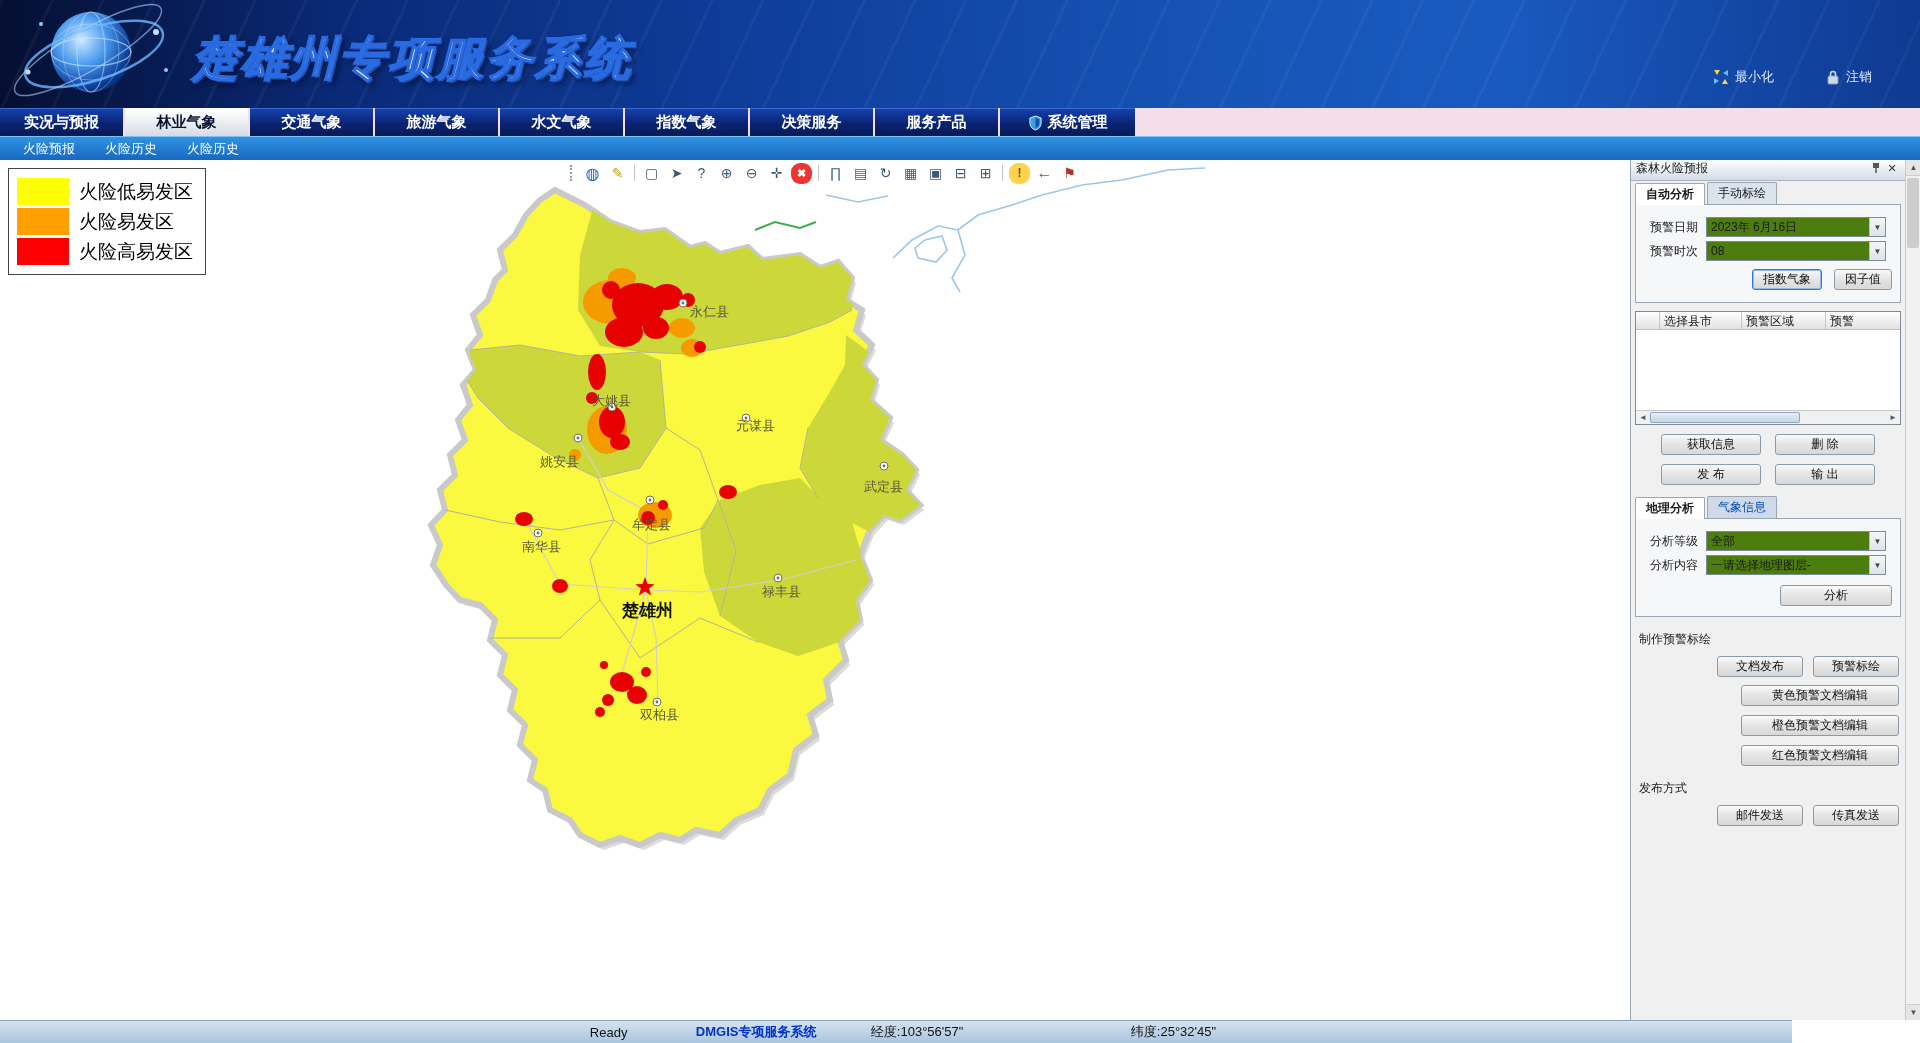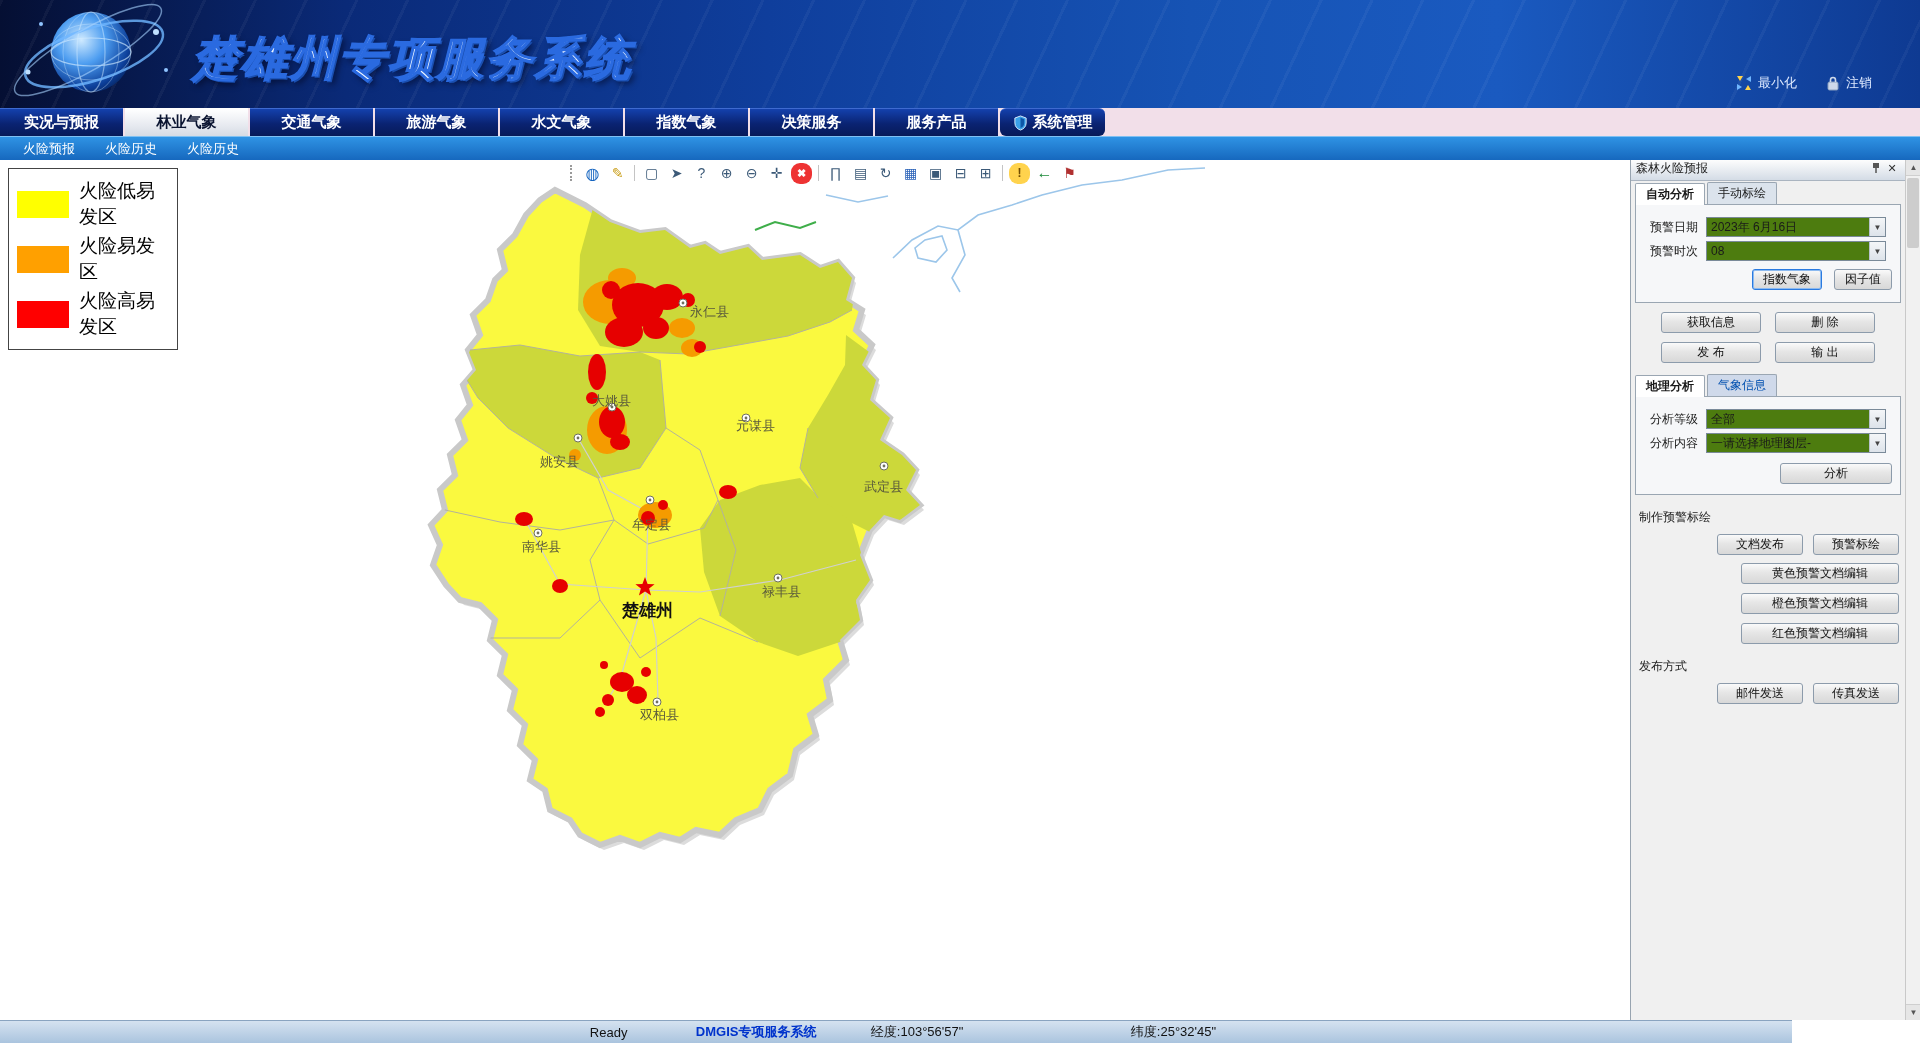--- a/index.html
+++ b/index.html
@@ -13,46 +13,46 @@
     overflow:hidden;
   }
   .hdr .sheen{position:absolute;inset:0;background:repeating-linear-gradient(115deg,rgba(255,255,255,.045) 0 3px,transparent 3px 46px);}
   .hdr-logo{position:absolute;left:6px;top:2px;}
   .hdr-title{
     position:absolute; left:192px; top:28px; font-size:46px; font-weight:900; font-style:italic;
     color:#eef6ff; letter-spacing:3px;
     -webkit-text-stroke:1.6px #2a6ae0;
     text-shadow:2px 2px 0 #1a4fb0, 4px 4px 6px rgba(0,0,20,.65);
   }
-  .hdr-actions{position:absolute; right:48px; top:74px; display:flex; gap:29px; align-items:center;}
+  .hdr-actions{position:absolute; right:48px; top:68px; display:flex; gap:52px; align-items:center;}
   .hdr-act{display:flex;align-items:center;gap:6px;color:#dfeaff;font-size:13px;cursor:pointer;}
 
   
   .nav{position:absolute;left:0;top:108px;width:1920px;height:28px;background:#f2dfe9;display:flex;}
   .tab{
     width:123px;height:28px;margin-right:2px;display:flex;align-items:center;justify-content:center;gap:5px;
     background:linear-gradient(#1441ad,#0a2372 55%,#071a58);
     color:#fff;font-size:15px;font-weight:bold;cursor:pointer;border-top:1px solid #3e6ad0;
   }
   .tab.active{background:linear-gradient(#ffffff,#e7eaf0 60%,#d6dbe4);color:#0a1430;border-top:1px solid #fff;}
-  .tab.wide{width:105px;border-radius:6px;}
+  .tab.wide{width:135px;}
 
   
   .submenu{position:absolute;left:0;top:136px;width:1920px;height:24px;
     background:linear-gradient(#2f93e4,#1668be);border-top:1px solid #7fc0f2;
     display:flex;align-items:center;padding-left:8px;}
   .sub-item{color:#fff;font-size:13px;padding:0 15px;cursor:pointer;}
 
   
   .main{position:absolute;left:0;top:160px;width:1920px;height:860px;}
   .map-area{position:absolute;left:0;top:0;width:1630px;height:860px;background:#fff;overflow:hidden;}
   .map-svg{position:absolute;left:0;top:0;}
 
   
-  .legend{position:absolute;left:8px;top:8px;width:170px;background:#fff;border:1px solid #444;padding:6px 8px;}
+  .legend{position:absolute;left:8px;top:8px;width:198px;background:#fff;border:1px solid #444;padding:6px 8px;}
   .legend-row{display:flex;align-items:center;gap:10px;margin:3px 0;}
   .legend-swatch{width:52px;height:27px;flex:none;}
   .legend-label{font-size:19px;color:#000;}
 
   
   .map-toolbar{position:absolute;left:566px;top:2px;height:22px;display:flex;align-items:center;gap:4px;padding:0 4px;}
   .tb-handle{width:5px;height:16px;border-left:2px dotted #9a9a9a;margin-right:3px;}
   .tool{width:21px;height:21px;display:flex;align-items:center;justify-content:center;font-size:14px;color:#3c5a78;cursor:pointer;border:1px solid transparent;border-radius:2px;}
   .tb-sep{width:1px;height:16px;background:#c4c4c4;margin:0 2px;}
   .t-globe{color:#1565c0;font-size:16px;}
@@ -402,20 +402,33 @@
             <span class="cv">08</span>
             <span class="ca">▼</span>
           </span>
         </div>
         <div class="btnrow">
           <button class="btn focus">指数气象</button>
           <button class="btn">因子值</button>
         </div>
       </div>
 
+      <div class="listbox">
+        <div class="lhead">
+          <span class="lcell" style="width:24px;"></span>
+          <span class="lcell" style="width:82px;">选择县市</span>
+          <span class="lcell" style="width:84px;">预警区域</span>
+          <span class="lcell" style="width:70px;border-right:none;">预警</span>
+        </div>
+        <div class="hscroll">
+          <span class="harr">◄</span>
+          <span class="hthumb"></span>
+          <span class="harr" style="margin-left:auto;">►</span>
+        </div>
+      </div>
 
       <div class="btnrow2">
         <button class="btn">获取信息</button>
         <button class="btn">删 除</button>
       </div>
       <div class="btnrow2">
         <button class="btn">发 布</button>
         <button class="btn">输 出</button>
       </div>
 

